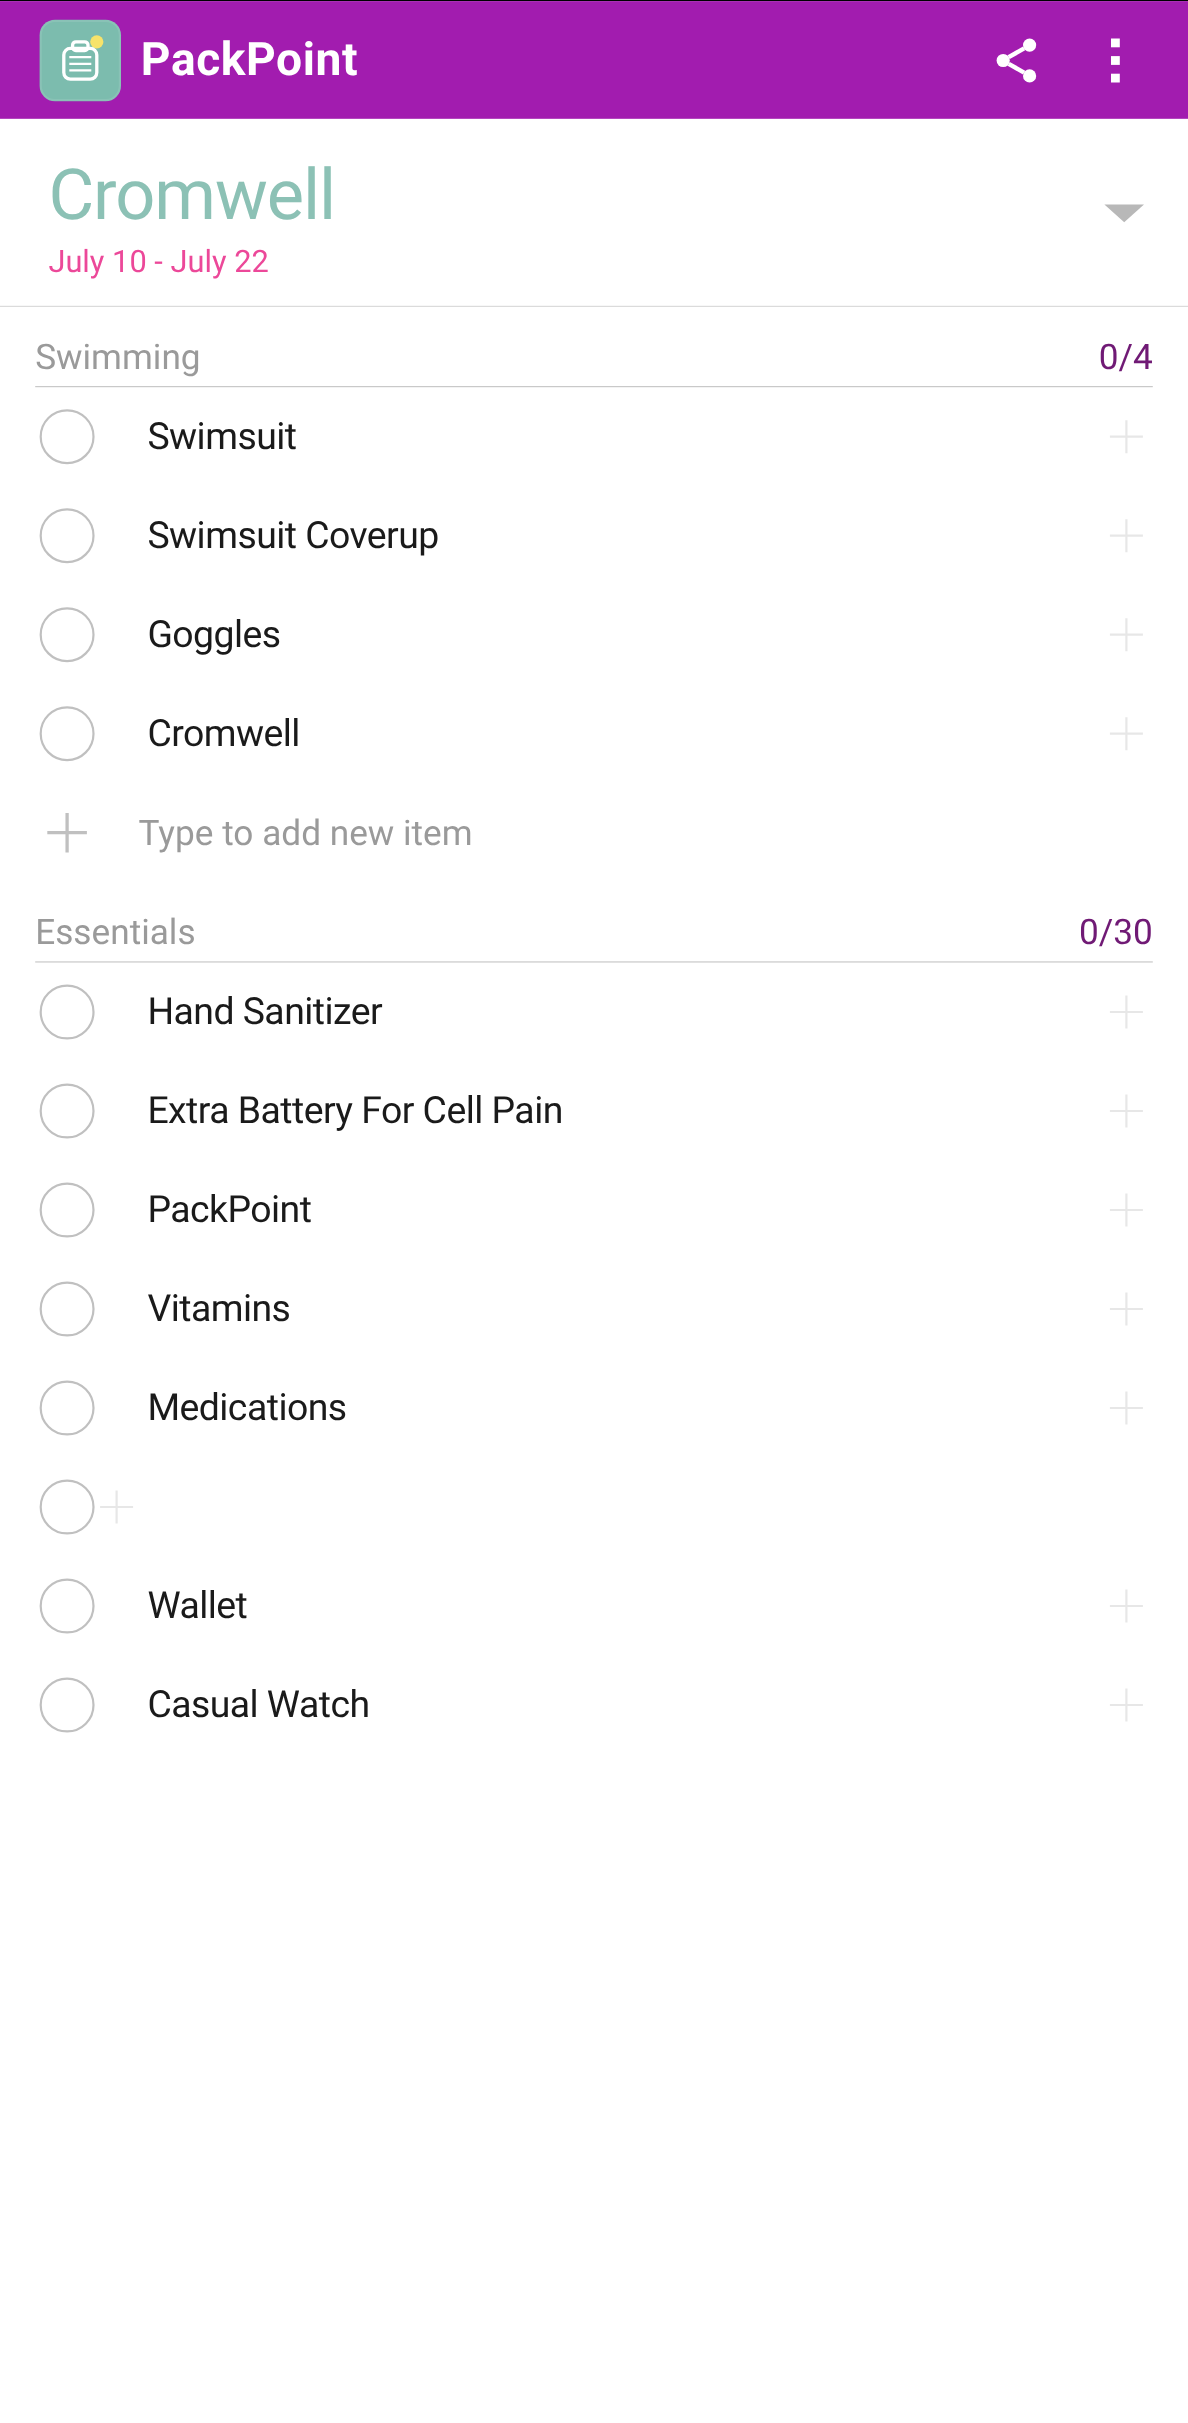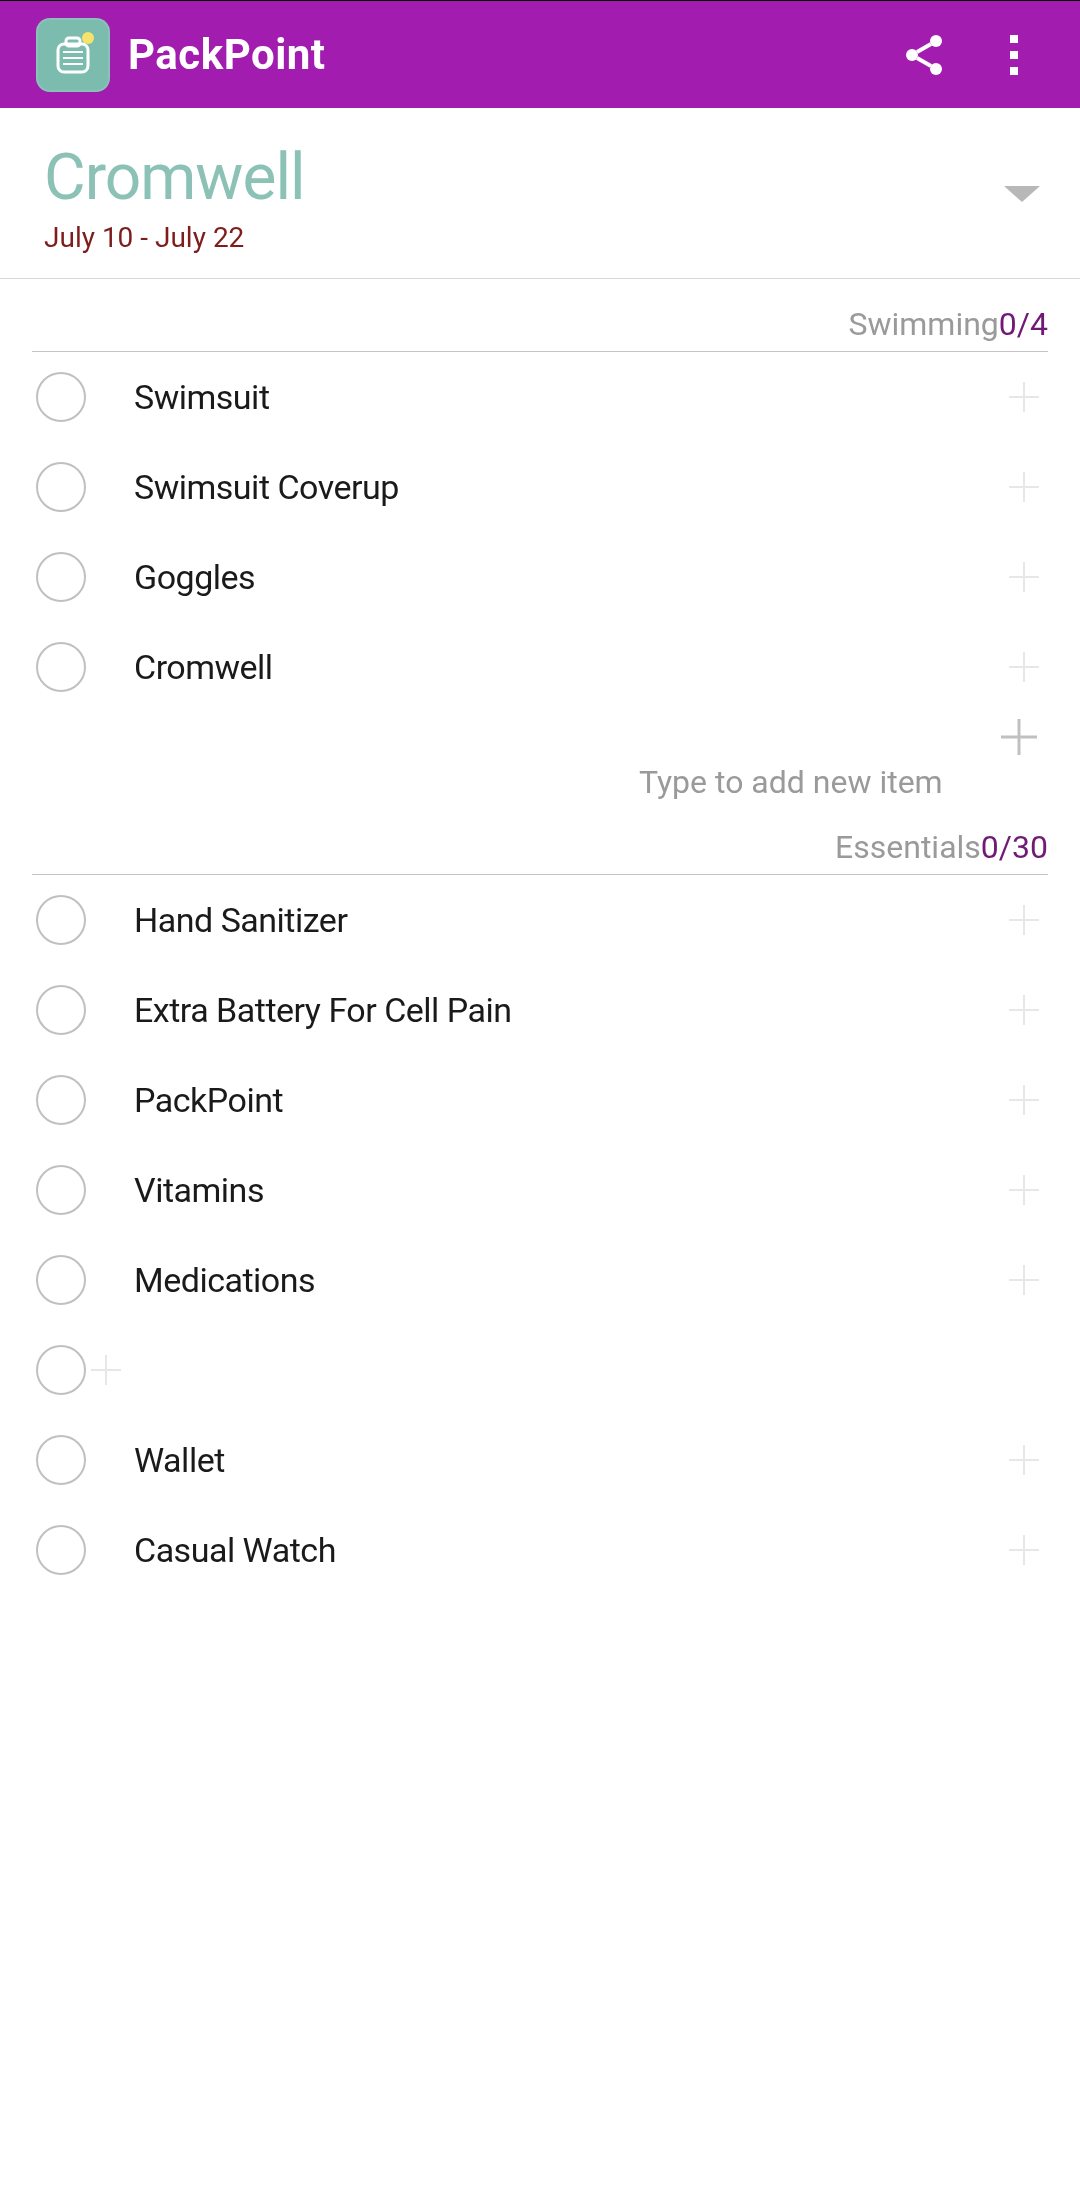--- a/index.html
+++ b/index.html
@@ -51,38 +51,37 @@
   align-items: flex-start;
 }
 .trip-info { flex: 1; }
 .trip-name {
   color: #8cc1b5;
   font-size: 64px;
   font-weight: 400;
   letter-spacing: -1px;
 }
 .trip-dates {
-  color: #7f1d1d;
+  color: #ec4899;
   font-size: 28px;
   margin-top: 6px;
   font-weight: 400;
 }
 .dropdown-arrow {
   margin-top: 42px;
   margin-right: 6px;
 }
 .section {
   padding: 26px 32px 0 32px;
 }
 .section-header {
   display: flex;
   align-items: baseline;
   padding-bottom: 8px;
   border-bottom: 1px solid #c4c4c4;
-  text-align: right;
 }
 .section-title {
   color: #9a9a9a;
   font-size: 32px;
   font-weight: 400;
   flex: 1;
 }
 .section-count {
   color: #701a75;
   font-size: 32px;
@@ -116,24 +115,23 @@
   align-items: center;
   justify-content: center;
   flex-shrink: 0;
 }
 .plus-svg line {
   stroke: #e7e7e7;
   stroke-width: 2;
 }
 .add-row {
   display: flex;
-  align-items: flex-end;
+  align-items: center;
   height: 90px;
   padding: 0 4px;
-  flex-direction: column;
 }
 .add-plus {
   width: 50px;
   height: 50px;
   display: flex;
   align-items: center;
   justify-content: center;
 }
 .add-input {
   border: none;

